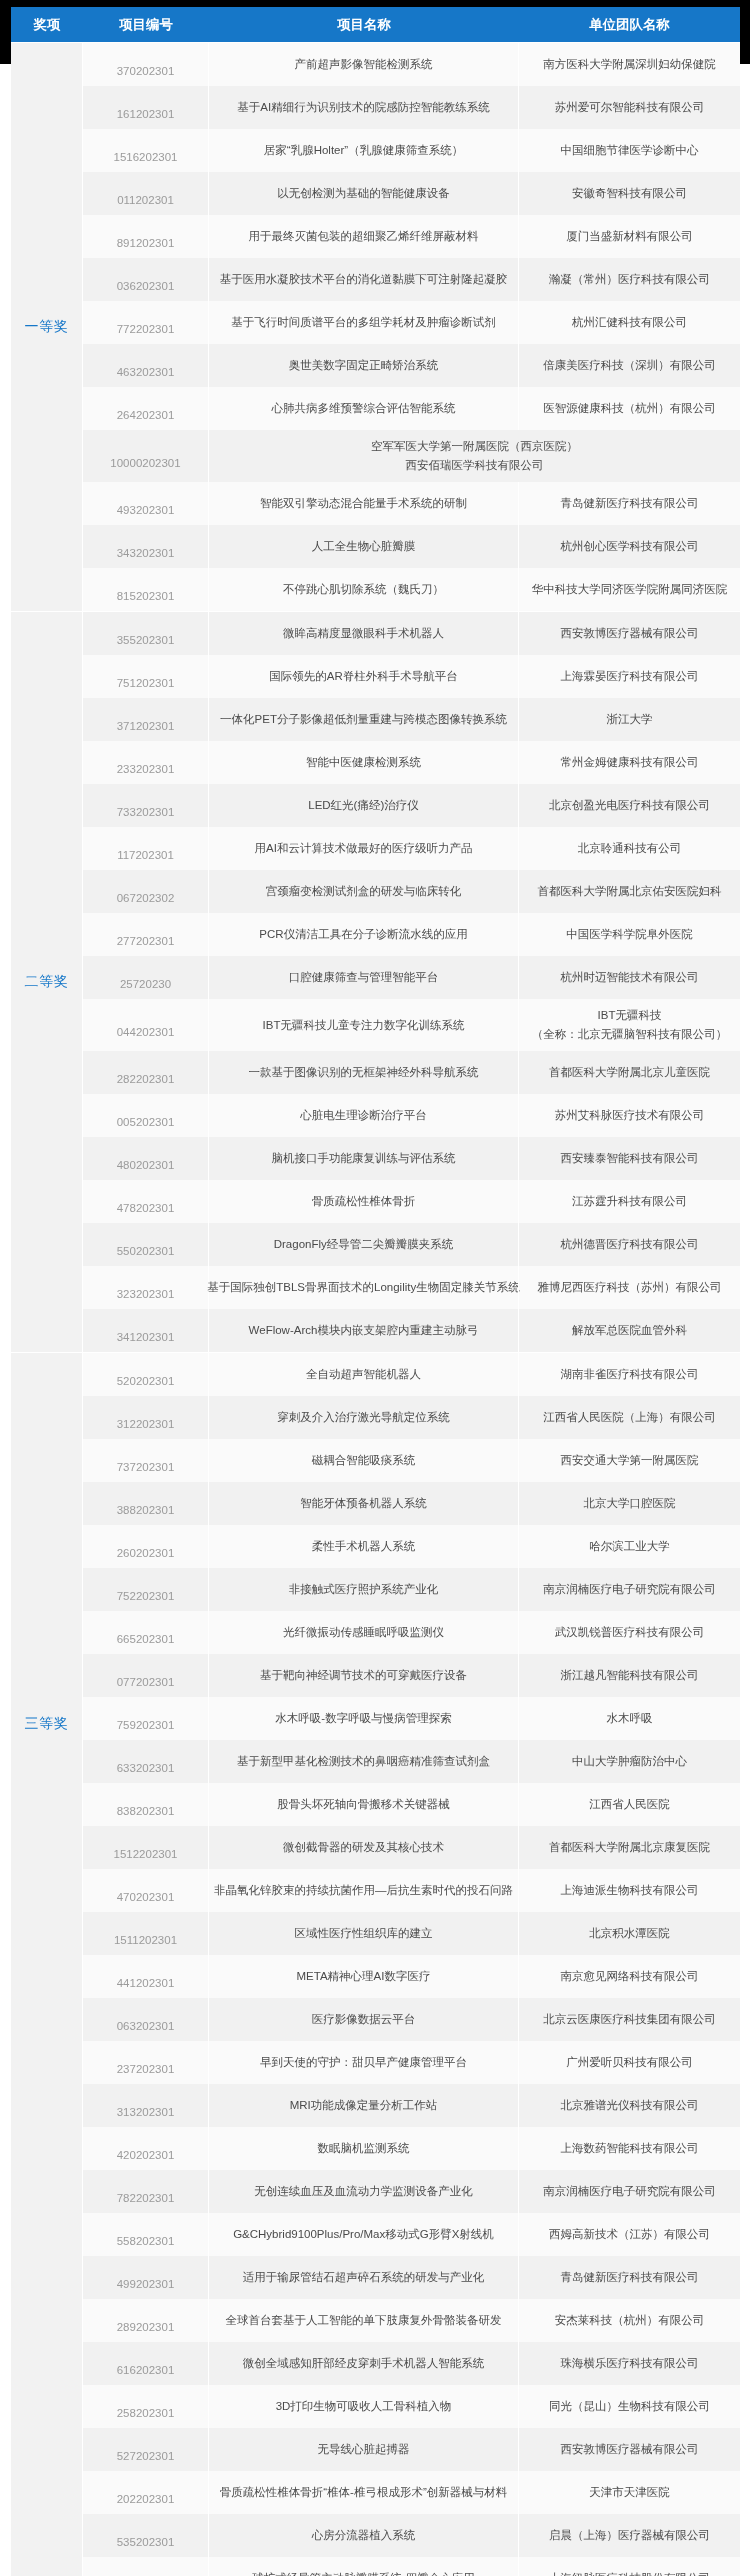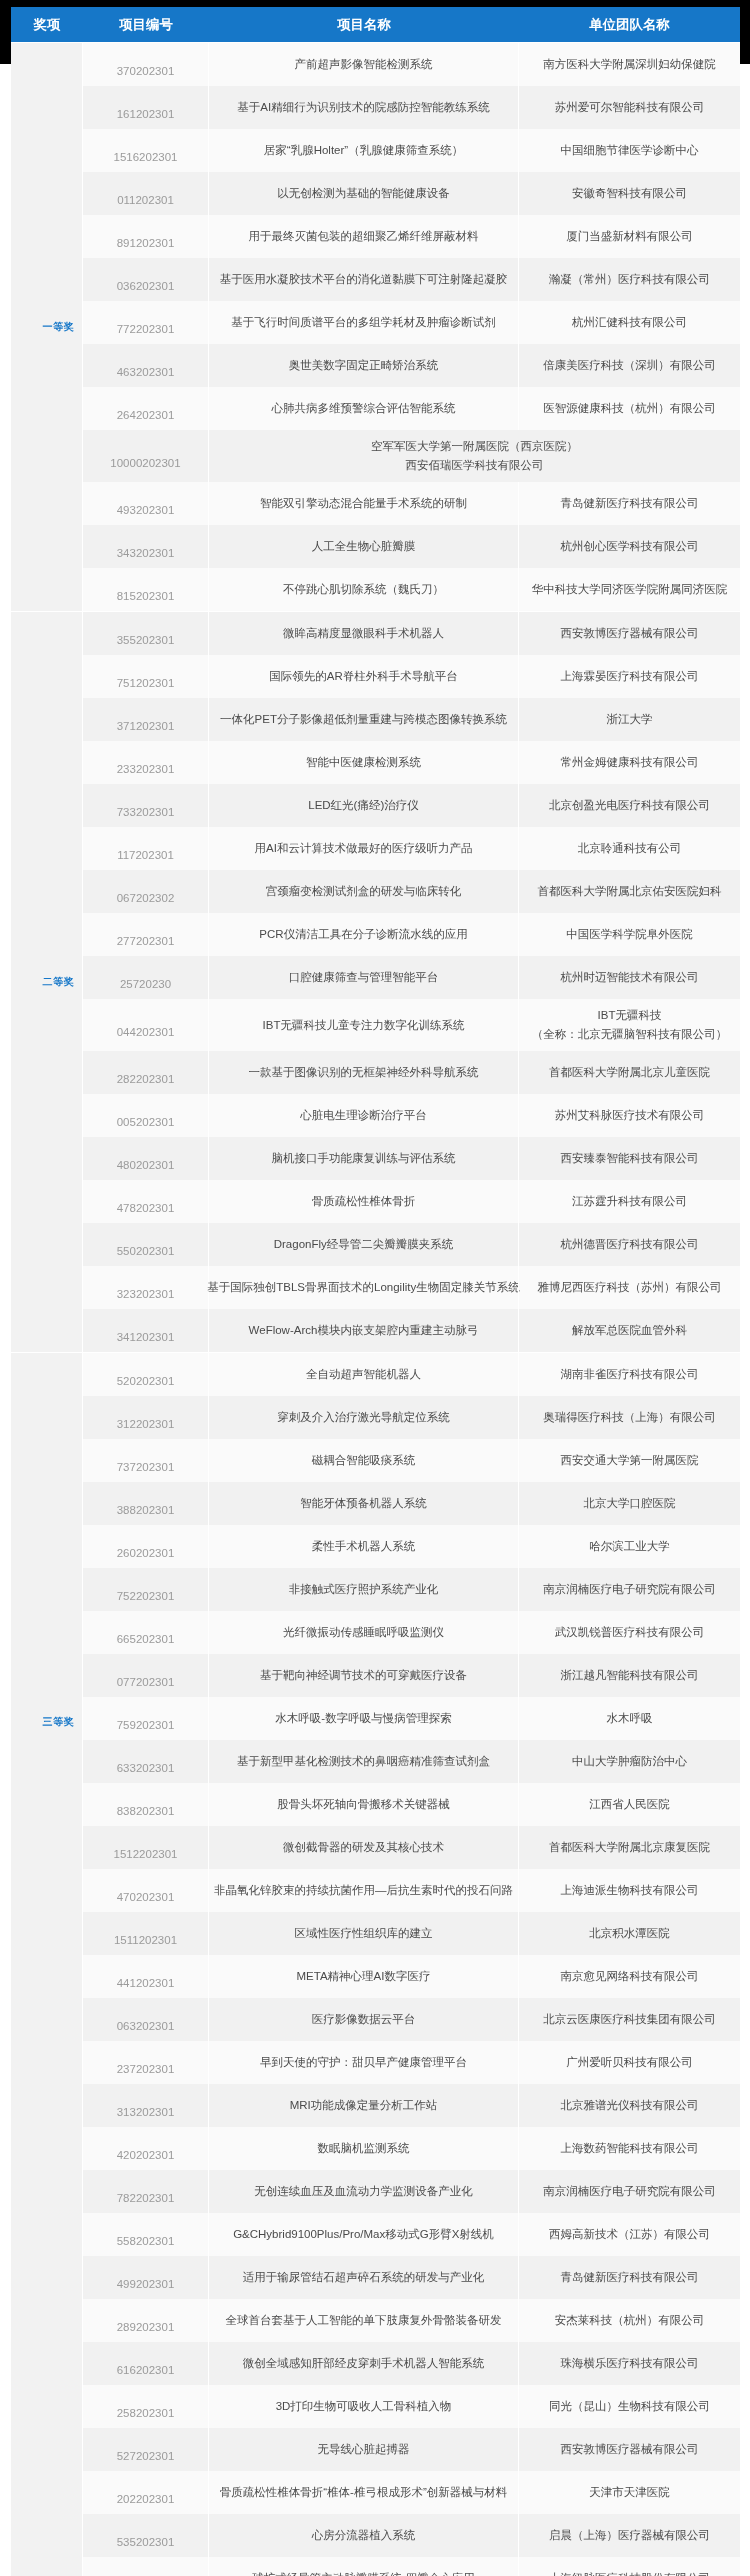--- a/index.html
+++ b/index.html
@@ -12,23 +12,23 @@
   .thead{display:flex;height:35px;background:#1677C8;color:#ffffff;font-weight:bold;font-size:13.4px;}
   .thead .hcell{display:flex;align-items:center;justify-content:center;text-align:left;}
   .h-award{width:72px;}
   .h-id{width:126px;}
   .h-name{width:310px;}
   .h-org{flex:1;}
   .tbody{display:flex;flex-direction:column;}
   .section{display:flex;border-top:0.6px solid #ffffff;}
   .award-cell{width:71px;background:#F2F2F2;position:relative;border-right:1.2px solid #ffffff;}
   .award-label{
-    position:absolute;left:12px;width:100%;text-align:center;
+    position:absolute;left:0;width:100%;text-align:center;
     top:50%;transform:translateY(-50%);
-    color:#1677C8;font-size:10px;font-weight:bold;letter-spacing:0.6px;
+    color:#1677C8;font-size:14px;font-weight:normal;letter-spacing:0.6px;
   }
   
   .section:nth-child(3) .award-label{top:362px;transform:none;}
   .rows{flex:1;display:flex;flex-direction:column;}
   .row{display:flex;height:43px;}
   .row.tall{height:52px;}
   .row.light{background:#FAFAFA;}
   .row.dark{background:#F1F1F1;justify-content:flex-end;}
   .cell{display:flex;flex-direction:column;align-items:center;justify-content:center;
         text-align:center;font-size:11.5px;color:#4A4A4A;line-height:19px;white-space:nowrap;}
@@ -314,21 +314,21 @@
     <div class="cell c-name">全自动超声智能机器人</div>
     <div class="cell c-org">
               <div>湖南非雀医疗科技有限公司</div>
             </div>
   </div>
 
   <div class="row dark">
     <div class="cell c-num">312202301</div>
     <div class="cell c-name">穿刺及介入治疗激光导航定位系统</div>
     <div class="cell c-org">
-              <div>奥瑞得医疗科技（上海）有限公司</div>
+              <div>江西省人民医院（上海）有限公司</div>
             </div>
   </div>
 
   <div class="row light">
     <div class="cell c-num">737202301</div>
     <div class="cell c-name">磁耦合智能吸痰系统</div>
     <div class="cell c-org">
               <div>西安交通大学第一附属医院</div>
             </div>
   </div>

